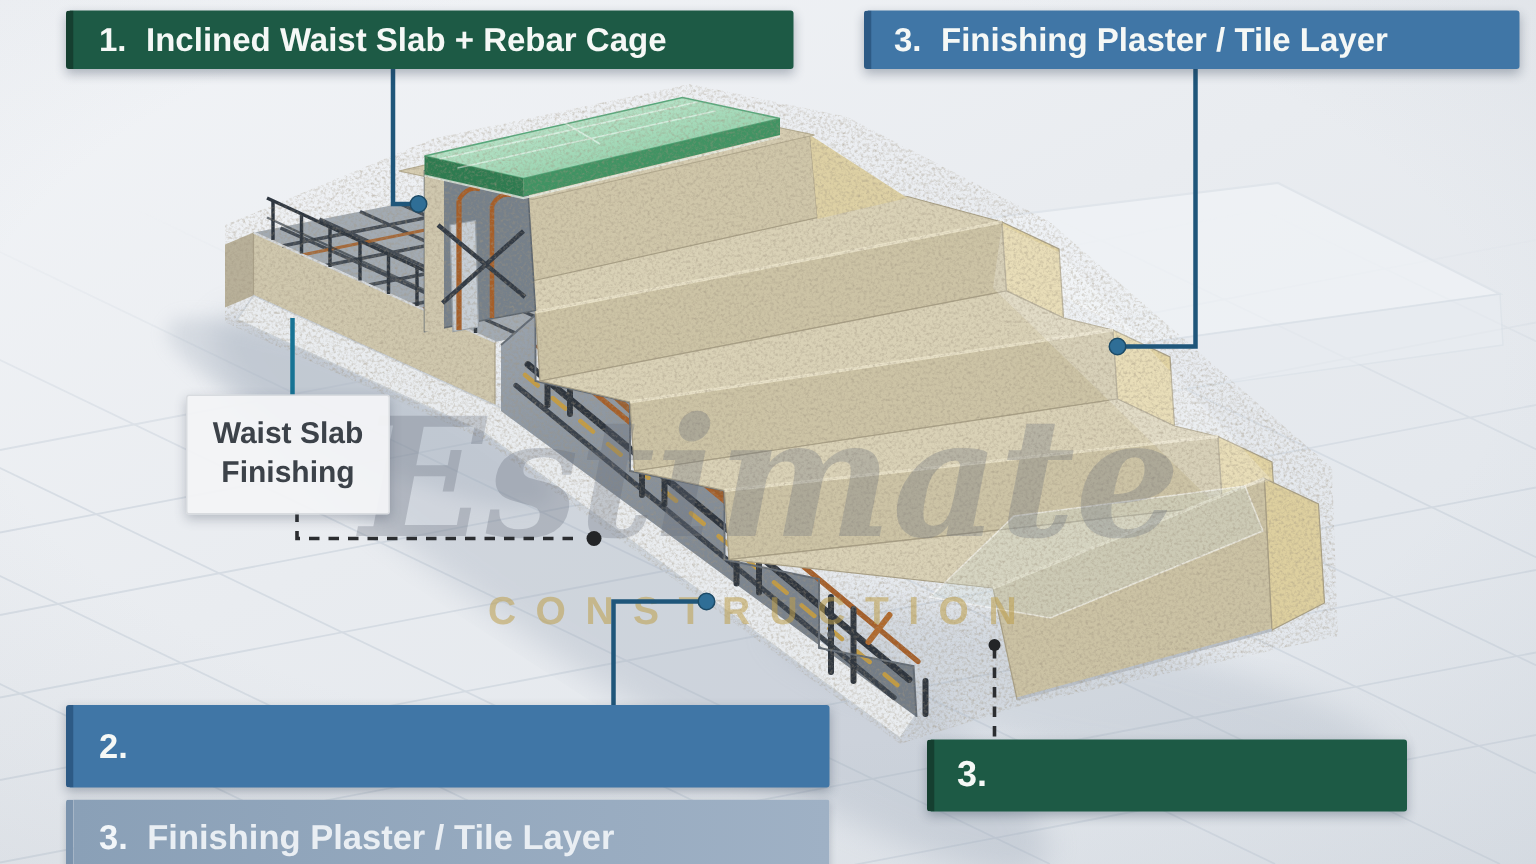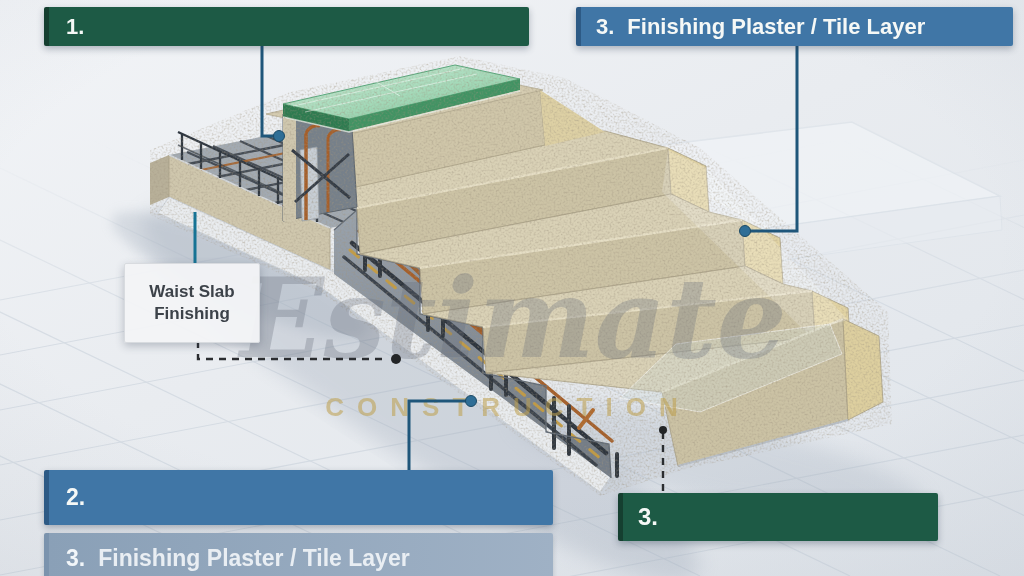--- a/index.html
+++ b/index.html
@@ -23,21 +23,21 @@
   #c1{left:44px;top:7px;width:463px;height:39px;font-size:22px;padding-left:17px;}
   #c3t{left:576px;top:7px;width:417px;height:39px;font-size:22px;padding-left:15px;}
   #c2{left:44px;top:470px;width:487px;height:55px;font-size:23px;padding-left:17px;}
   #c3b{left:44px;top:533px;width:487px;height:50px;font-size:23px;padding-left:17px;}
   #criser{left:618px;top:493px;width:300px;height:48px;font-size:24px;padding-left:15px;}
   #waistbox{
     position:absolute;left:124px;top:263px;width:134px;height:78px;
     background:rgba(243,244,246,.96);border:1px solid #d8dbdf;border-radius:2px;
     box-shadow:0 3px 8px rgba(60,70,90,.3);
     display:flex;flex-direction:column;align-items:center;justify-content:center;
-    color:#3c4249;font-weight:bold;font-size:17px;line-height:1.28;
+    color:#3c4249;font-weight:bold;font-size:20px;line-height:1.28;
   }
   #wm-script{
     position:absolute;left:240px;top:264px;width:540px;text-align:center;
     font-family:"DejaVu Serif",serif;font-style:italic;font-weight:bold;
     font-size:110px;line-height:1;color:rgba(104,110,122,.30);
     pointer-events:none;
   }
   #wm-caps{
     position:absolute;left:278px;top:392px;width:460px;text-align:center;
     font-weight:bold;font-size:26px;letter-spacing:13px;
@@ -286,20 +286,21 @@
     <g>
       <path d="M409,470 L409,401 L466,401" fill="none" stroke="#1f567a" stroke-width="3"></path>
       <circle cx="471" cy="401" r="5.5" fill="#2f6e96" stroke="#1c4a66" stroke-width="1"></circle>
     </g>
   </svg>
 
   <div id="vignette"></div>
 
   <div class="callout green" id="c1">
     <span class="num">1.</span>
+    <span>Inclined Waist Slab + Rebar Cage</span>
   </div>
 
   <div class="callout blue" id="c3t">
     <span class="num">3.</span>
     <span>Finishing Plaster / Tile Layer</span>
   </div>
 
   <div id="waistbox">
     <div>Waist Slab</div>
     <div>Finishing</div>

